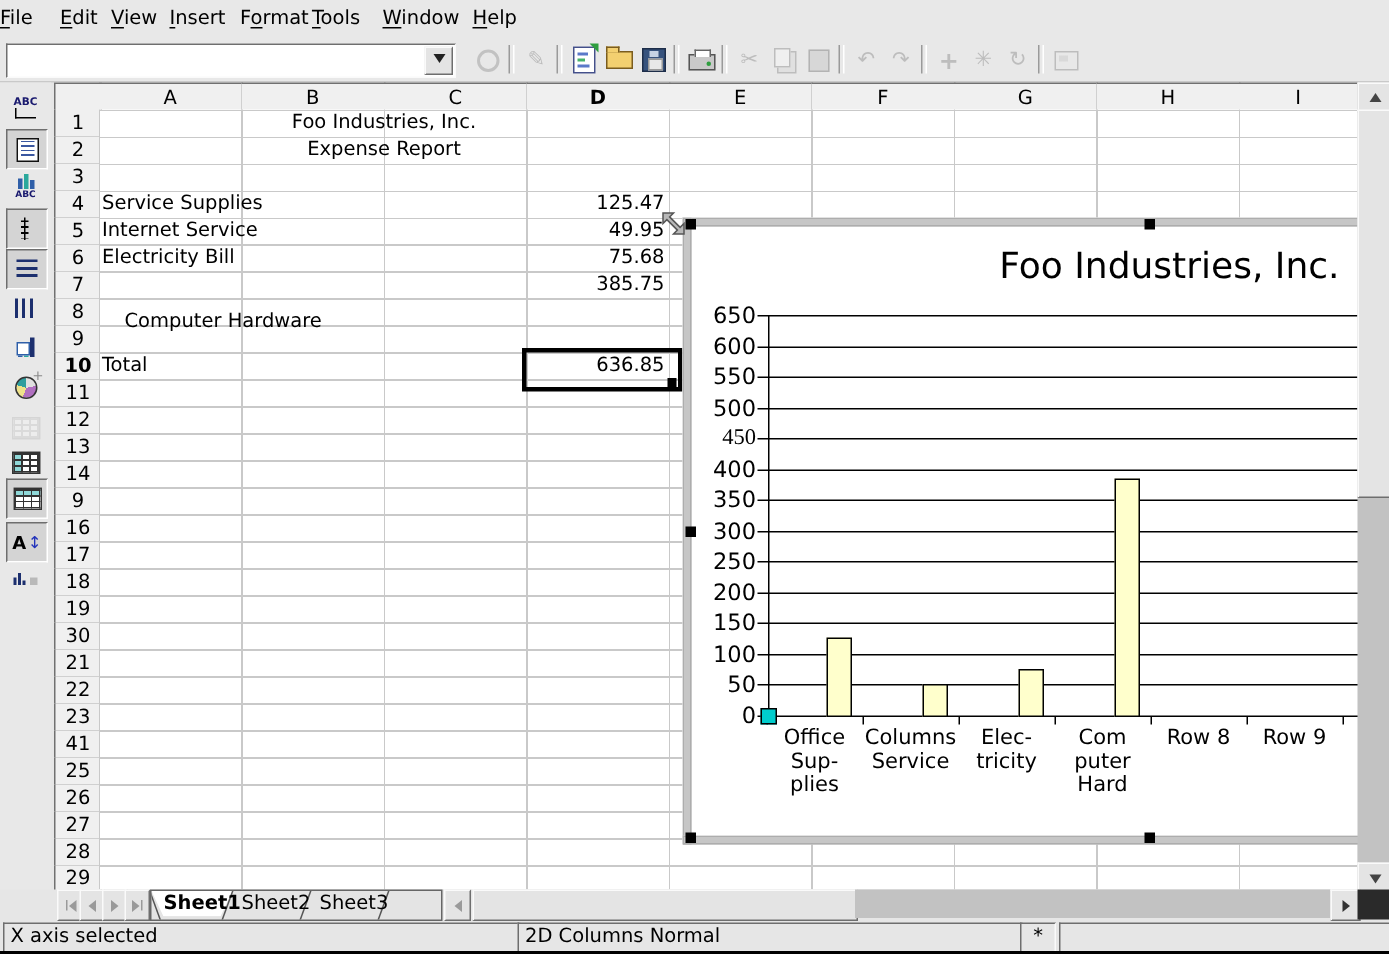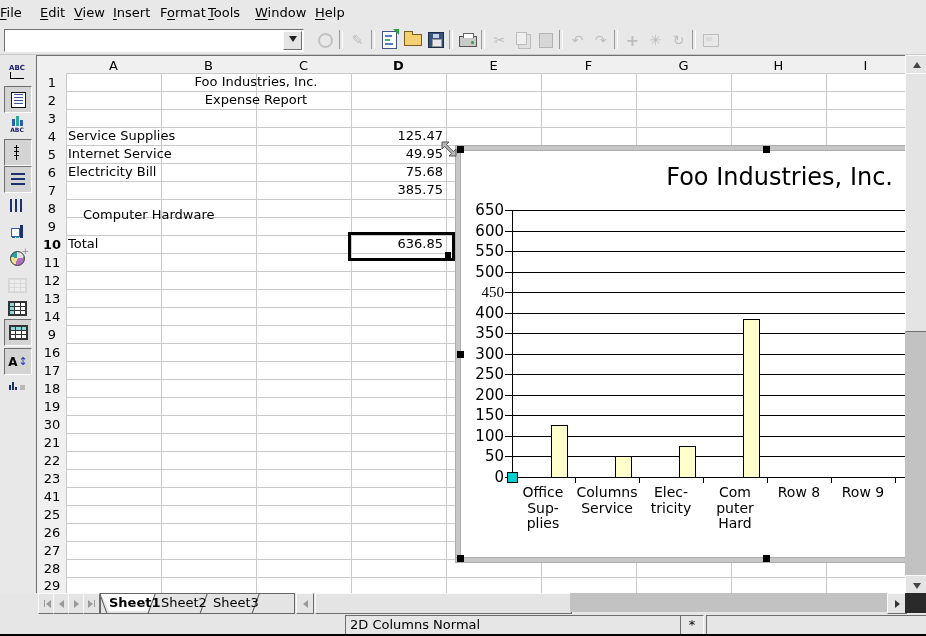--- a/index.html
+++ b/index.html
@@ -450,18 +450,19 @@
       </div>
     <div class="btn3d" style="left:315px;top:0;width:255px;height:19px;"></div>
     <div class="abs" style="left:570px;top:0;width:317px;height:19px;background:#C2C2C2;"></div>
     <div class="btn3d" style="left:887px;top:0;width:18px;height:19px;">
       <span class="tr dark"></span>
       </div>
     <div class="abs" style="left:905px;top:0;width:21px;height:20px;background:#2a2a2a;"></div>
   </div>
 
   <div id="statusbar">
+    <div class="sunkbox" style="left:2px;top:1px;width:339px;height:18px;">X axis selected</div>
     <div class="sunkbox" style="left:345px;top:1px;width:331px;height:18px;">2D Columns Normal</div>
     <div class="sunkbox" style="left:680px;top:1px;width:22px;height:18px;text-align:center;padding-left:0;">*</div>
     <div class="sunkbox" style="left:706px;top:1px;width:216px;height:18px;"></div>
   </div>
   <div id="bottom-edge"></div>
 </div>
 
 </body></html>

